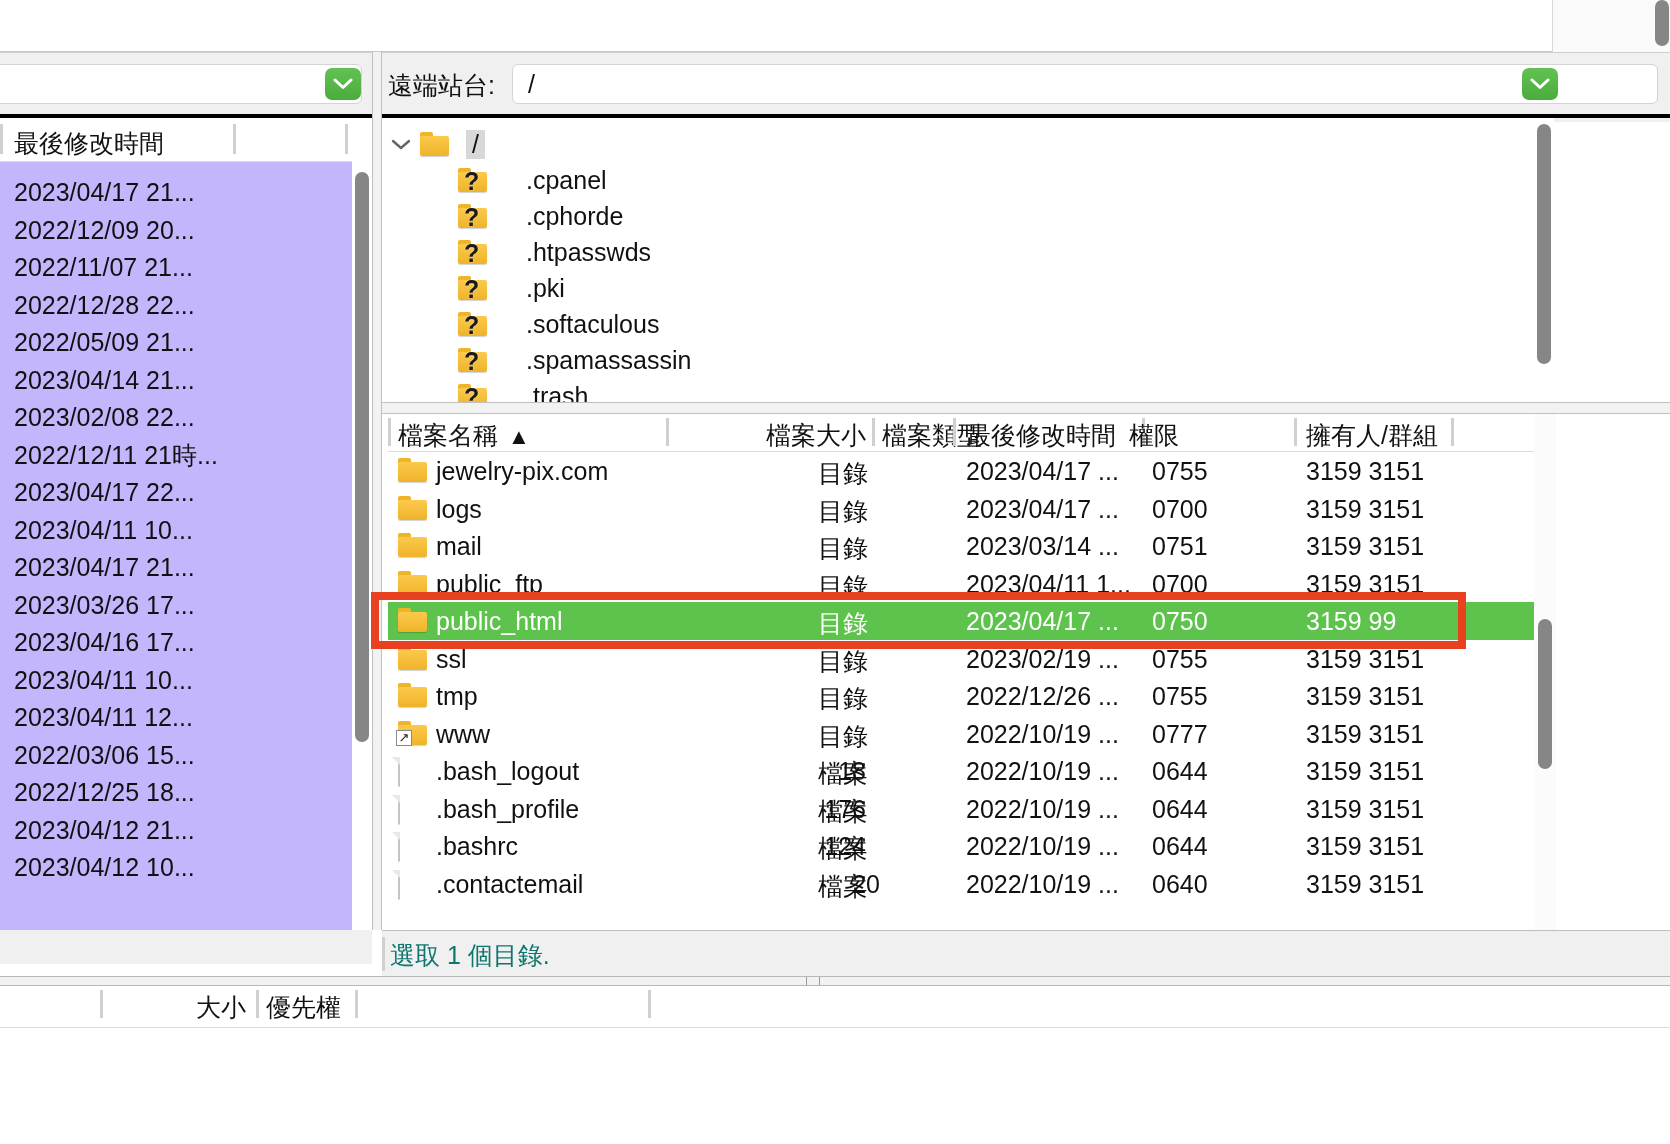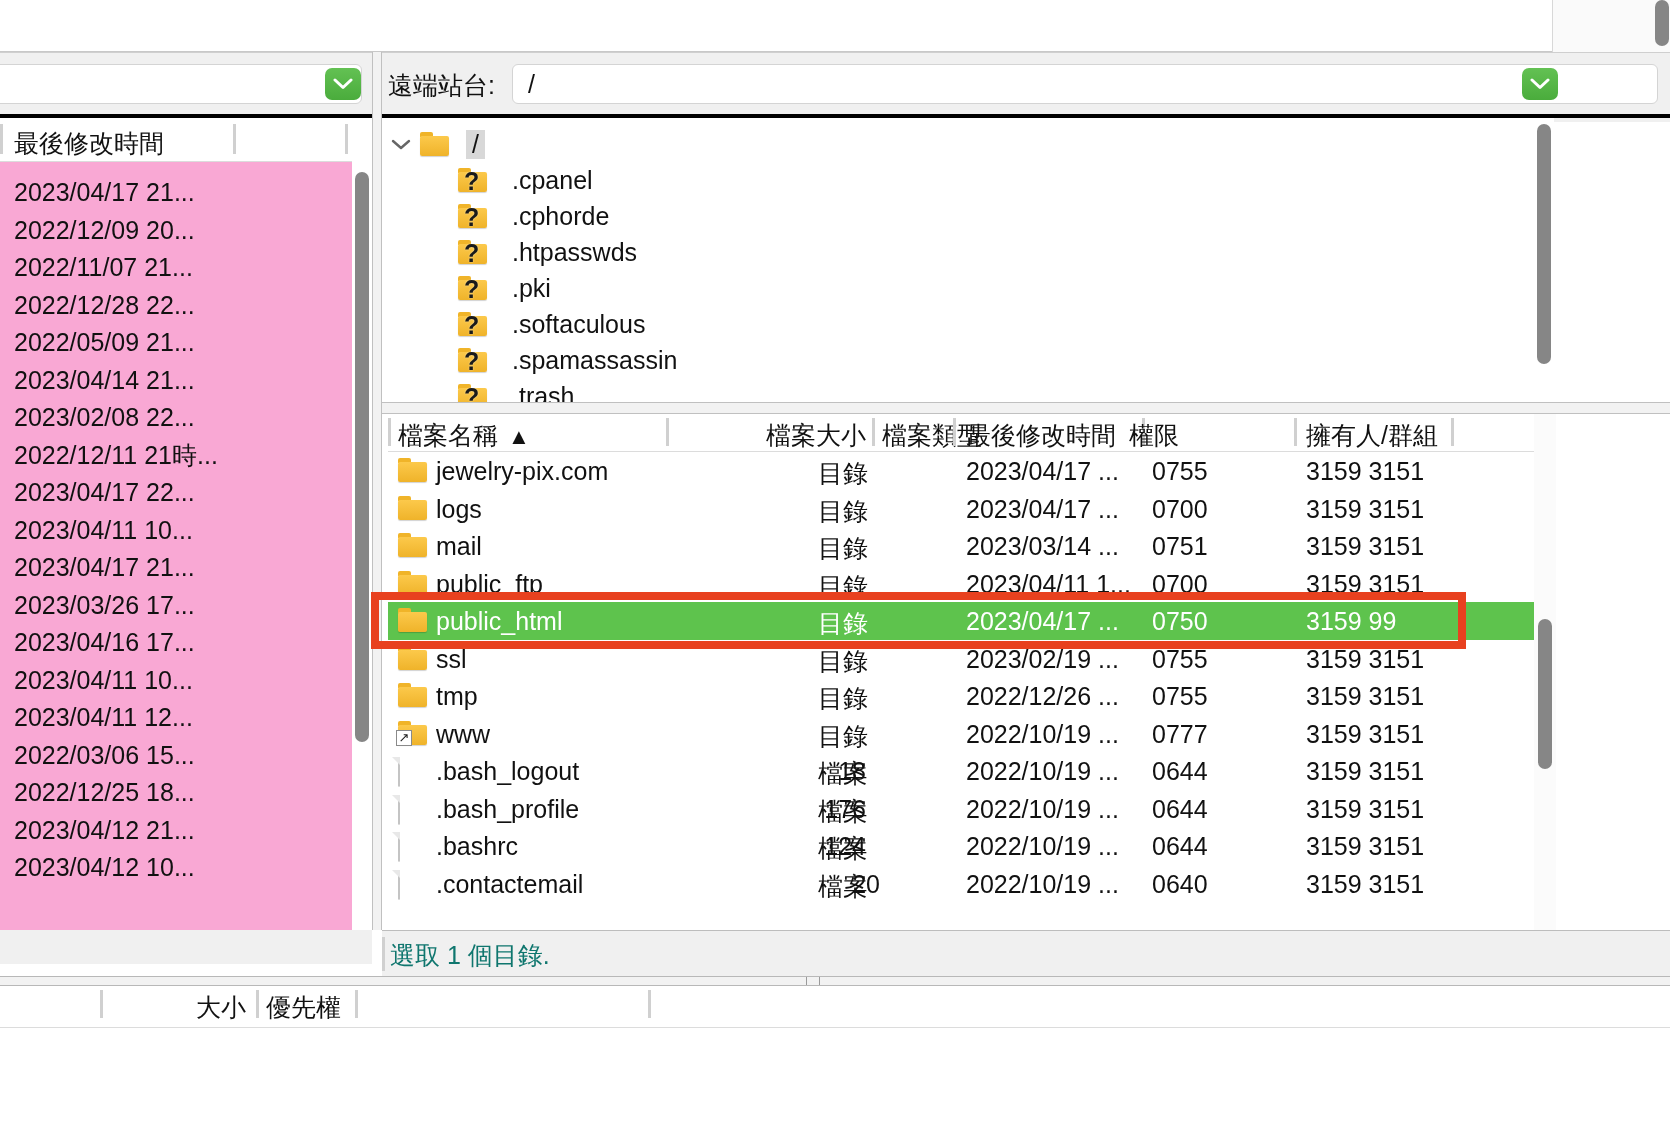--- a/index.html
+++ b/index.html
@@ -49,21 +49,21 @@
     position: absolute; left: 0; top: 66px; width: 352px; height: 44px;
     background: #ffffff; border-bottom: 1px solid #dcdcdc;
   }
   .left-hdr-label {
     position: absolute; left: 14px; top: 9px; font-size: 25px; color: #111;
     white-space: nowrap;
   }
   .colsep { position: absolute; width: 3px; background: #d0d0d0; }
   .left-list {
     position: absolute; left: 0; top: 110px; width: 352px; height: 768px;
-    background: #f9a8d4; overflow: hidden;
+    background: #c4b5fd; overflow: hidden;
   }
   .left-row {
     position: relative; height: 37.5px; font-size: 25px; color: #111;
     padding-left: 14px; display: flex; align-items: center; white-space: nowrap;
   }
   .left-pane-bottom {
     position: absolute; left: 0; top: 930px; width: 372px; height: 34px;
     background: #f0f0f0;
   }
 
@@ -115,21 +115,21 @@
   .qmark {
     position: absolute; left: 6px; top: 1px; font-size: 25px; font-weight: bold;
     color: #1a1a1a; line-height: 24px; text-shadow: 0 0 2px rgba(255,255,255,.55);
   }
   .link-arrow {
     position: absolute; left: -2px; top: 9px; width: 16px; height: 16px;
     background: #ffffff; border: 1px solid #8a8a8a; display: flex;
     align-items: center; justify-content: center; font-size: 13px; color: #1a1a1a;
     line-height: 1;
   }
-  .tree-label { font-size: 25px; color: #111; margin-left: 24px; white-space: nowrap; }
+  .tree-label { font-size: 25px; color: #111; margin-left: 38px; white-space: nowrap; }
   .tree-label.sel { background: #d8d8d8; padding: 0 6px; margin-left: 16px; }
 
   
   .splitter-h {
     position: absolute; left: 0; top: 350px; width: 1288px; height: 12px;
     background: #f2f2f2; border-top: 1px solid #c0c0c0; border-bottom: 1px solid #c0c0c0;
   }
 
   
   .flist { position: absolute; left: 0; top: 362px; width: 1288px; height: 516px; }

